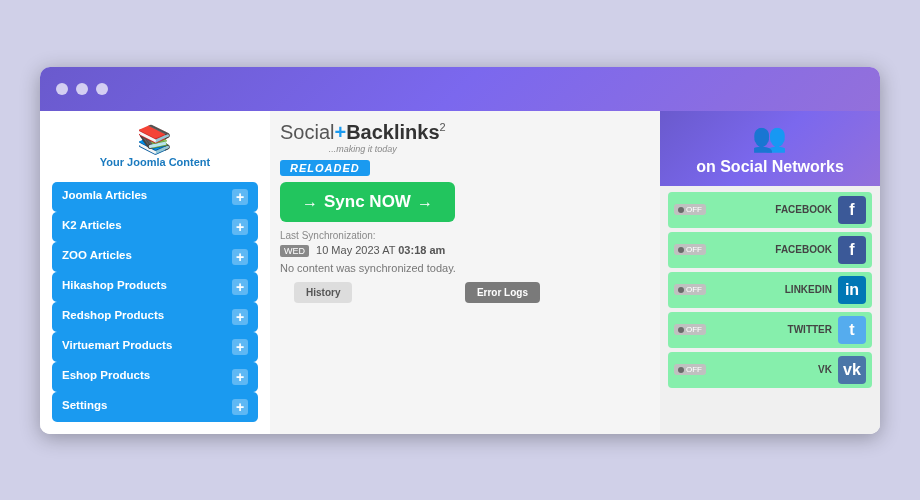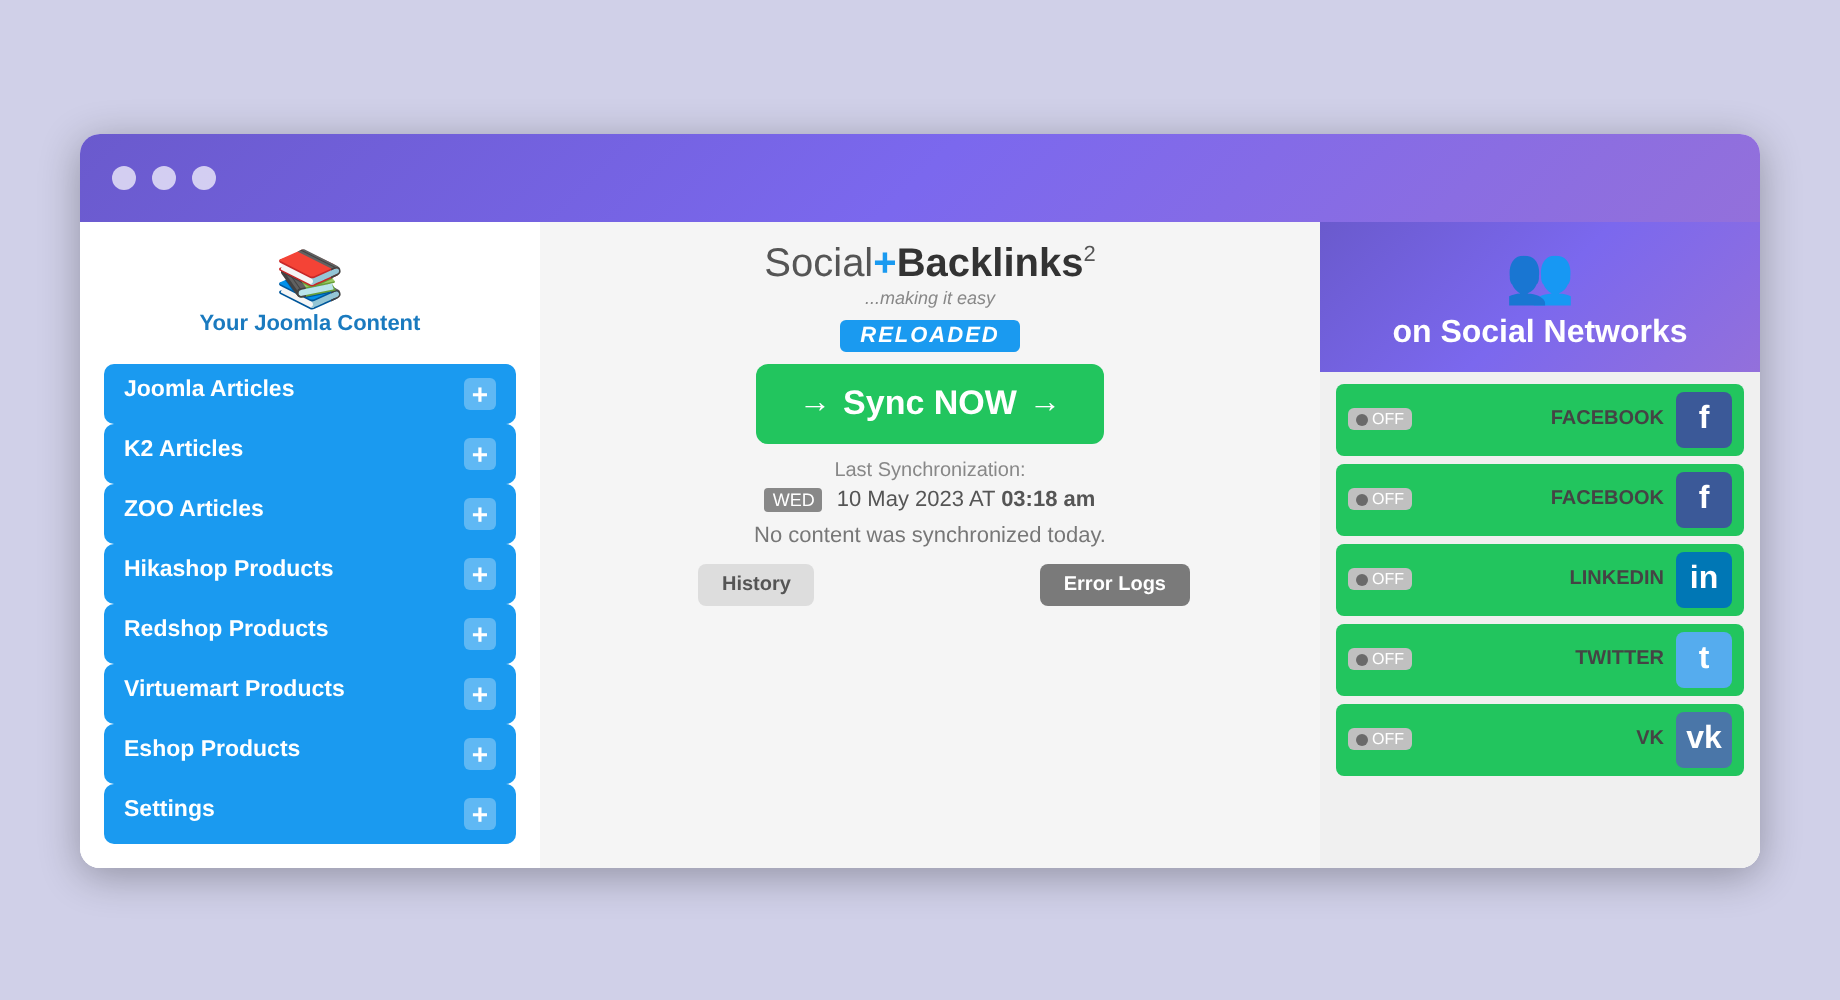--- a/index.html
+++ b/index.html
@@ -84,21 +84,21 @@
       justify-content: center;
       font-size: 14px;
       font-weight: bold;
     }
 
     
     .center {
       flex: 1;
       display: flex;
       flex-direction: column;
-      align-items: center;
+      align-items: flex-start;
       padding: 10px;
       background: #f5f5f5;
     }
     .logo-area {
       text-align: center;
       margin-bottom: 6px;
     }
     .logo-title {
       font-size: 20px;
       color: #555;
@@ -226,21 +226,21 @@
       display: flex;
       flex-direction: column;
       padding: 6px 8px;
       gap: 4px;
     }
     .network-item {
       display: flex;
       align-items: center;
       justify-content: flex-end;
       gap: 6px;
-      background: #22c55e;
+      background: #86efac;
       border-radius: 4px;
       padding: 4px 6px;
     }
     .toggle-off {
       background: #c0c0c0;
       border-radius: 3px;
       padding: 1px 4px;
       font-size: 8px;
       color: white;
       display: flex;
@@ -329,21 +329,21 @@
             <span class="plus">+</span>
           </div>
         </div>
     </div>
 
     <div class="center">
       <div class="logo-area">
         <div class="logo-title">
           <span>Social</span><span style="color:#1a9af0;font-weight:bold;">+</span><span class="backlinks">Backlinks</span><span class="sup">2</span>
         </div>
-        <div class="logo-subtitle">...making it easy</div>
+        <div class="logo-subtitle">...making it today</div>
       </div>
       <div class="reloaded-badge">Reloaded</div>
       <button class="sync-btn">
         <span class="sync-arrow">→</span>
         <span>Sync NOW</span>
         <span class="sync-arrow">→</span>
       </button>
       <div class="last-sync">Last Synchronization:</div>
       <div class="sync-time">
         <span class="wed-badge">WED</span>

